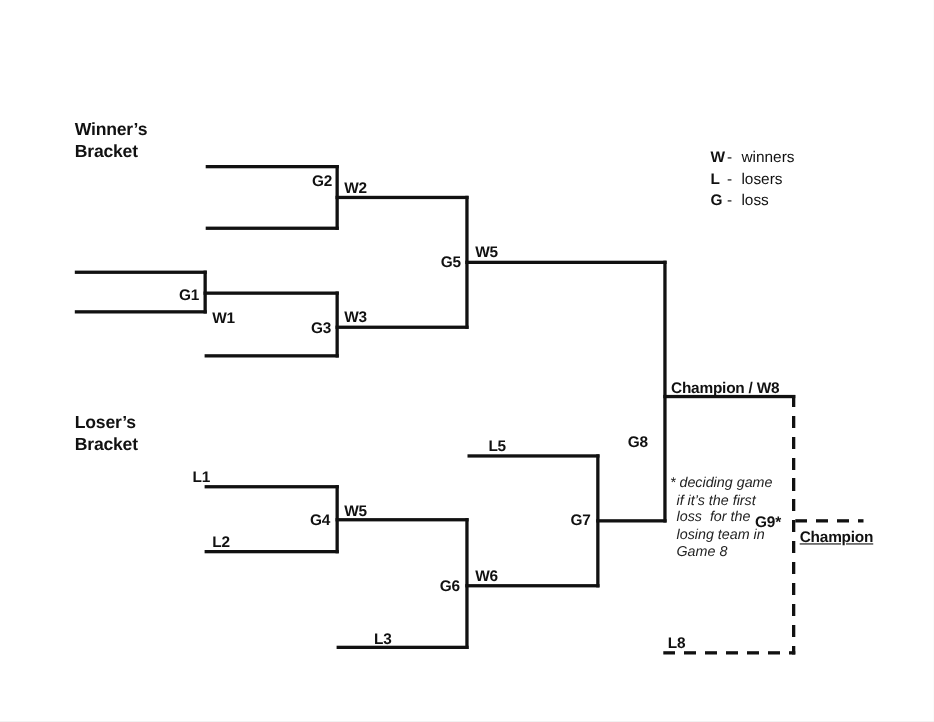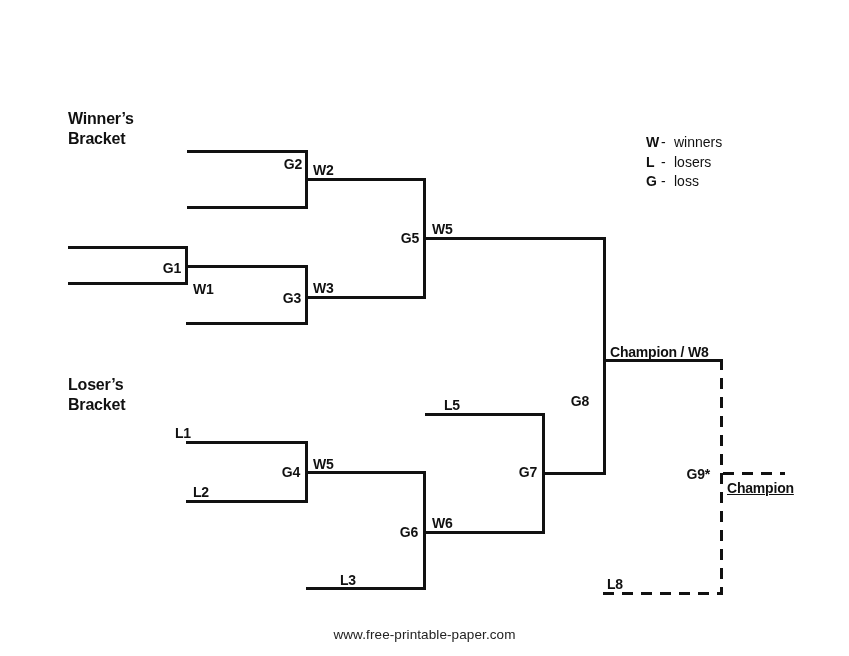--- a/index.html
+++ b/index.html
@@ -129,16 +129,22 @@
   <div class="glabel r" style="left:366px; top:524px;">G6</div>
   <div class="glabel" style="left:432px; top:515px;">W6</div>
   <div class="glabel" style="left:312px; top:572px;padding-left:28px;">L3</div>
   <div class="glabel" style="left:444px; top:397px;">L5</div>
   <div class="glabel r" style="left:485px; top:464px;">G7</div>
   <div class="glabel" style="left:607px; top:576px;">L8</div>
 
   <div class="glabel r" style="left:658px; top:466px;">G9*</div>
   <div class="glabel" style="left:727px; top:480px;text-decoration:underline;">Champion</div>
 
+  <div class="note">
+    <div>* deciding game</div>
+    <div>if it’s the first</div>
+    <div>loss  for the</div>
+    <div>losing team in</div>
+    <div>Game 8</div>
+  </div>
 
-  <div class="footer">www.free-printable-paper.com</div>
 
 </div>
 
 </body></html>

